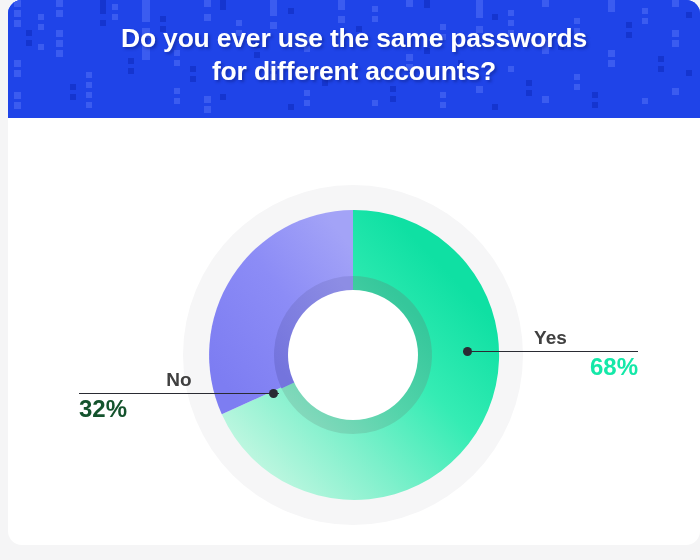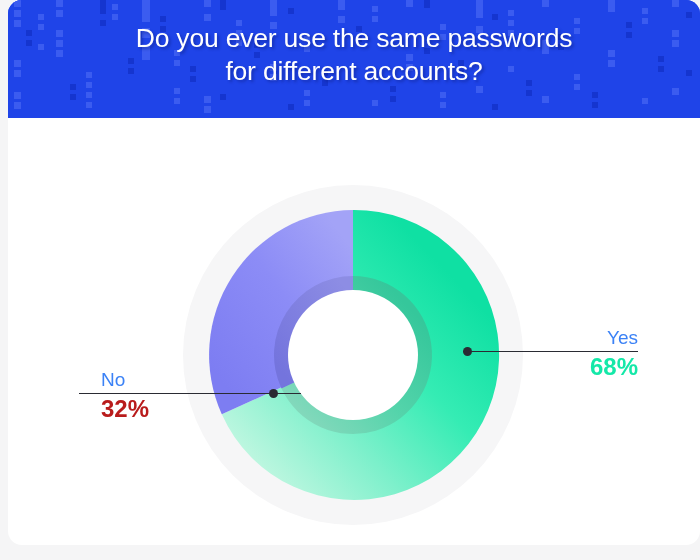--- a/index.html
+++ b/index.html
@@ -50,21 +50,21 @@
     opacity: 1;
   }
   .header-title {
     position: absolute;
     left: 0;
     top: 22px;
     width: 692px;
     text-align: center;
     color: #ffffff;
     font-size: 26.5px;
-    font-weight: normal;
+    font-weight: bold;
     line-height: 33px;
     letter-spacing: -0.2px;
     text-shadow: 2px 2px 3px rgba(10, 25, 110, 0.45);
     white-space: pre-line;
   }
 
   
   .chart-wrap {
     position: absolute;
     left: 0;
@@ -79,43 +79,43 @@
     width: 348px;
     height: 348px;
   }
 
   
   .callout {
     position: absolute;
   }
   .callout .cname {
     font-size: 19px;
-    color: #3b82f6;
+    color: #404040;
     line-height: 23px;
-    font-weight: 400;
+    font-weight: 700;
+    text-align: center;
   }
   .callout .rule {
     height: 0;
     border-top: 1.4px solid #2a2b33;
     margin-top: 2px;
   }
   .callout .cval {
     font-size: 24px;
     font-weight: bold;
     line-height: 25px;
     margin-top: 2px;
   }
   #callout-no {
     left: 71px;
     top: 252px;
     width: 200px;
     text-align: left;
-    margin-left: 22px;
-  }
-  #callout-no .cval { color: #b91c1c; }
+  }
+  #callout-no .cval { color: #14532d; }
   #callout-yes {
     left: 455px;
     top: 325px;
     width: 175px;
     text-align: right;
   }
   #callout-yes .cval { color: #14e8a8; }
 
   .leader {
     position: absolute;

